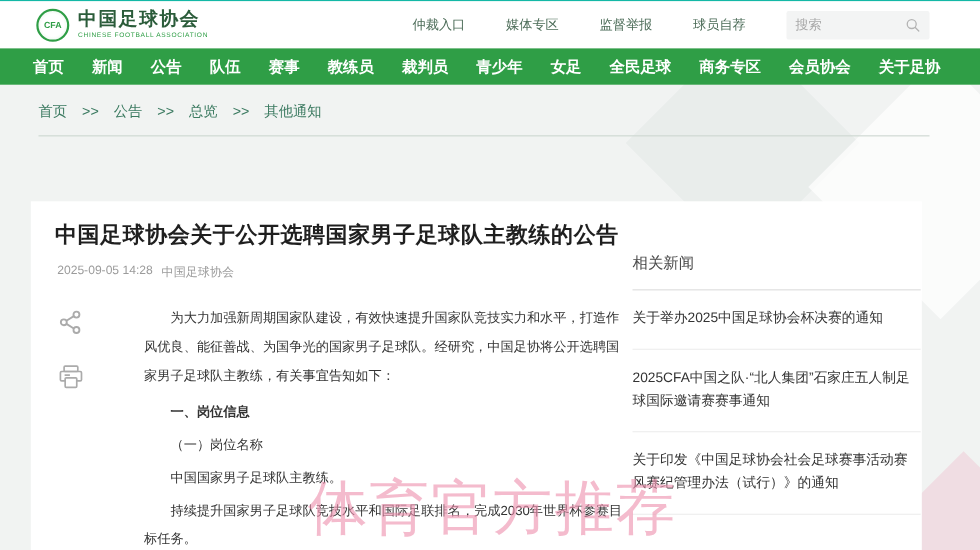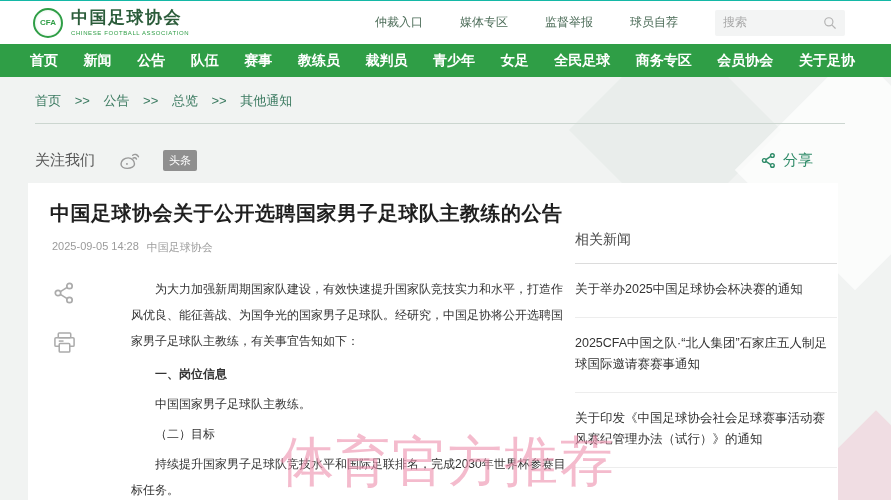--- a/index.html
+++ b/index.html
@@ -119,42 +119,20 @@
       <a>公告</a>
       <span class="sep">&gt;&gt;</span>
     </span><span class="crumb">
       <a>总览</a>
       <span class="sep">&gt;&gt;</span>
     </span><span class="crumb">
       <a>其他通知</a>
       
     </span></div>
 
-  <div class="follow-row">
-    <span class="follow-label">关注我们</span>
-    <span class="weibo">
-      <svg width="22" height="18" viewBox="0 0 24 20" fill="none" stroke="currentColor" stroke-width="1.6" stroke-linecap="round">
-        <path d="M10 6.5c-4.2 0-8 3-8 6.8 0 2.9 3.1 4.9 7 4.9 4.3 0 8-2.1 8-5 0-3.2-3-6.7-7-6.7z"></path>
-        <circle cx="8.6" cy="13.2" r="1.1" fill="currentColor" stroke="none"></circle>
-        <path d="M15 3.6c2.2-1.7 5.3-1 6.4 1.7"></path>
-        <path d="M15.4 6.8c1.3-.9 3.1-.5 3.8 1.1"></path>
-      </svg>
-    </span>
-    <span class="toutiao">头条</span>
-    <span class="share-btn">
-      <svg width="17" height="17" viewBox="0 0 24 24" fill="none" stroke="currentColor" stroke-width="2">
-          <circle cx="6" cy="12" r="2.6"></circle>
-          <circle cx="17.5" cy="5" r="2.6"></circle>
-          <circle cx="17.5" cy="19" r="2.6"></circle>
-          <line x1="8.3" y1="10.7" x2="15.2" y2="6.3"></line>
-          <line x1="8.3" y1="13.3" x2="15.2" y2="17.7"></line>
-        </svg>
-      <span>分享</span>
-    </span>
-  </div>
 
   <div class="card">
     <div class="article-title">中国足球协会关于公开选聘国家男子足球队主教练的公告</div>
     <div class="meta">
       <span>2025-09-05 14:28</span>
       <span>中国足球协会</span>
     </div>
 
     <div class="tools">
       <span class="tool">
@@ -172,22 +150,22 @@
           <rect x="3" y="7" width="20" height="9" rx="1.2"></rect>
           <rect x="7.5" y="13" width="11" height="9" rx="1" fill="#fff"></rect>
           <line x1="7" y1="10.5" x2="12" y2="10.5"></line>
         </svg>
       </span>
     </div>
 
     <div class="body-col">
         <p class="para indent">为大力加强新周期国家队建设，有效快速提升国家队竞技实力和水平，打造作风优良、能征善战、为国争光的国家男子足球队。经研究，中国足协将公开选聘国家男子足球队主教练，有关事宜告知如下：</p>
         <p class="para heading">一、岗位信息</p>
+        <p class="para sub">（一）岗位名称</p>
         <p class="para plain">中国国家男子足球队主教练。</p>
-        <p class="para sub">（二）目标</p>
         <p class="para indent">持续提升国家男子足球队竞技水平和国际足联排名，完成2030年世界杯参赛目标任务。</p>
       </div>
 
     <div class="sidebar">
       <div class="side-title">相关新闻</div>
       <div>
           <div class="side-item">关于举办2025中国足球协会杯决赛的通知</div>
           <div class="side-item">2025CFA中国之队·“北人集团”石家庄五人制足球国际邀请赛赛事通知</div>
           <div class="side-item">关于印发《中国足球协会社会足球赛事活动赛风赛纪管理办法（试行）》的通知</div>
         </div>

